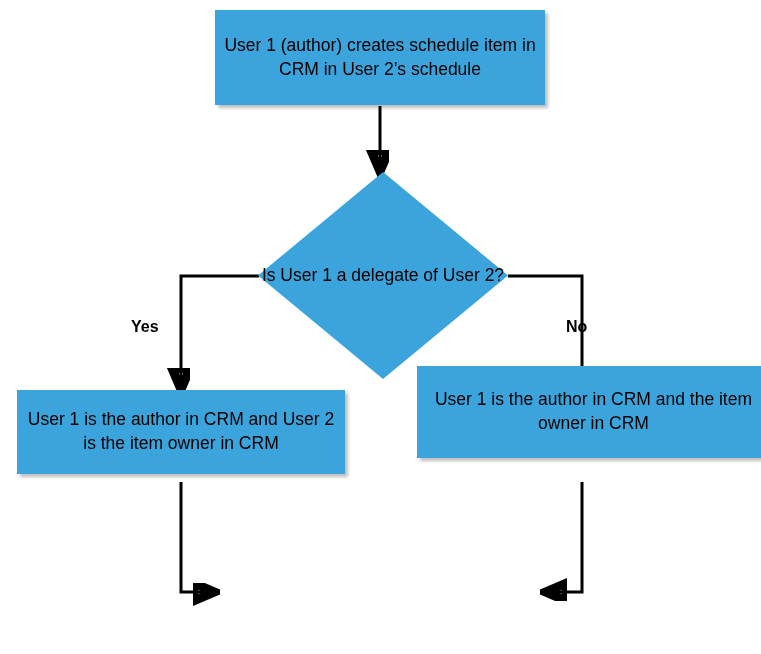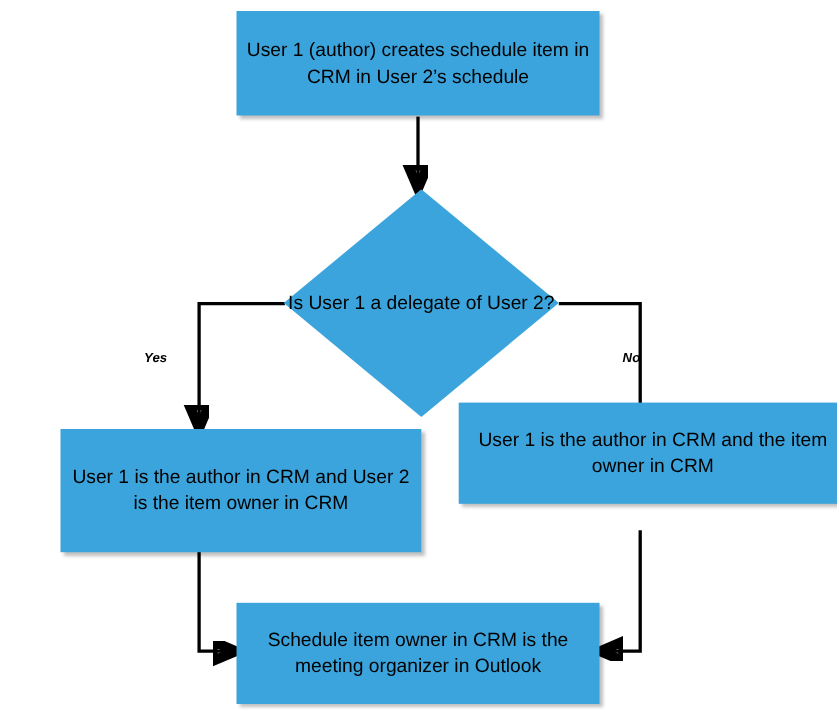--- a/index.html
+++ b/index.html
@@ -46,25 +46,24 @@
     align-items: center;
     justify-content: center;
     color: #000000;
     font-size: 17.5px;
     line-height: 1.35;
     white-space: pre-line;
     z-index: 2;
   }
   .edge-label {
     position: absolute;
-    font-size: 12px;
+    font-size: 16px;
     font-weight: bold;
     color: #000000;
     white-space: nowrap;
-    font-style: italic;
   }
   svg.connectors {
     position: absolute;
     left: 0;
     top: 0;
     width: 761px;
     height: 654px;
     overflow: visible;
     pointer-events: none;
   }
@@ -102,19 +101,18 @@
 
   <div class="diamond-wrap" style="left:258px; top:172px; width:250px; height:207px;">
     <div class="diamond-shape"></div>
     <div class="diamond-label">Is User 1 a delegate of User 2?</div>
   </div>
 
   <div class="edge-label" style="left:131px; top:318px;">Yes</div>
 
   <div class="edge-label" style="left:566px; top:318px;">No</div>
 
-  <div class="node" style="left:17px; top:390px; width:328px; height:112px;margin-left:38px;">User 1 is the author in CRM and User 2 is the item owner in CRM</div>
+  <div class="node" style="left:17px; top:390px; width:328px; height:84px;">User 1 is the author in CRM and User 2 is the item owner in CRM</div>
 
   <div class="node" style="left:417px; top:366px; width:353px; height:92px;">User 1 is the author in CRM and the item owner in CRM</div>
 
-  <div class="node" style="left:215px; top:548px; width:330px; height:92px;">Schedule item owner in CRM is the meeting organizer in Outlook</div>
 
 </div>
 
 </body></html>

